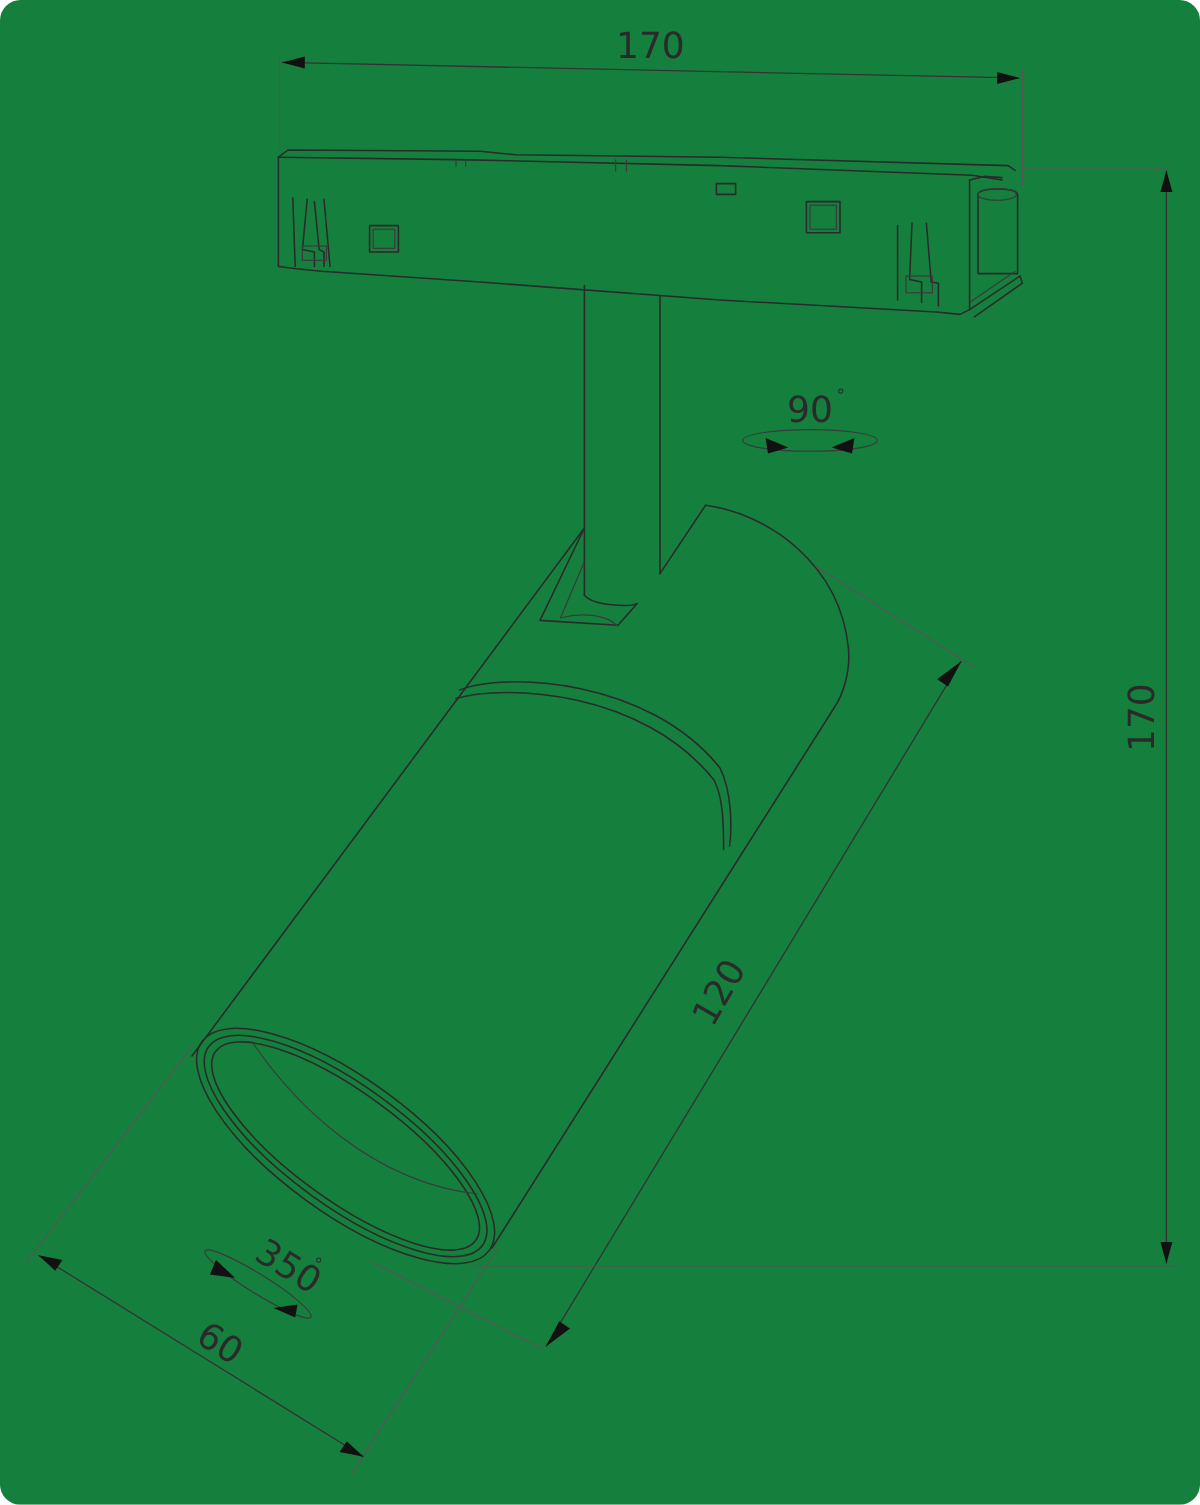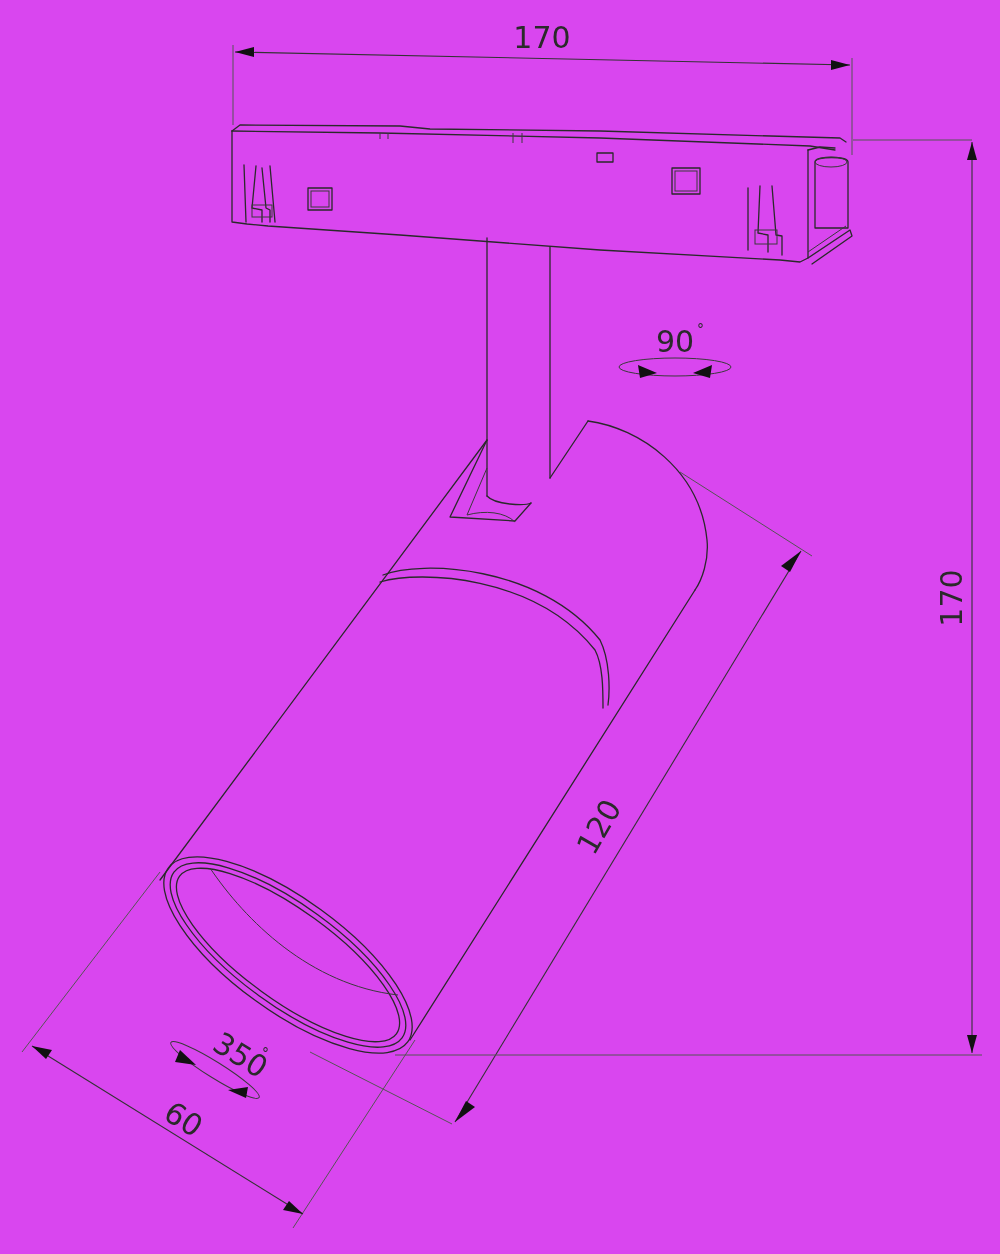--- a/index.html
+++ b/index.html
@@ -1,16 +1,16 @@
 <!DOCTYPE html>
 <html><head>
 <meta charset="utf-8">
 <style>
   html, body { margin: 0; padding: 0; background: #ffffff; }
-  #canvas { position: relative; width: 1000px; height: 1254px; background: #d946ef; overflow: hidden; }
+  #canvas { position: relative; width: 1000px; height: 1254px; background: #15803d; overflow: hidden; border-radius: 17px; }
   svg { position: absolute; left: 0; top: 0; }
   .ln { fill: none; stroke: #2a2a2a; stroke-width: 1.3; stroke-linejoin: round; stroke-linecap: round; }
   .thin { fill: none; stroke: #3a3a3a; stroke-width: 1; }
   .dim { fill: none; stroke: #333; stroke-width: 1.1; }
   .ext { fill: none; stroke: #555; stroke-width: 1; }
   .arrow { fill: #111; stroke: none; }
   .lbl { font-family: "DejaVu Sans", sans-serif; font-size: 30px; fill: #2a2a2a; font-weight: normal; }
   .deg { font-family: "DejaVu Sans", sans-serif; font-size: 14px; fill: #2a2a2a; }
 </style>
 </head>

